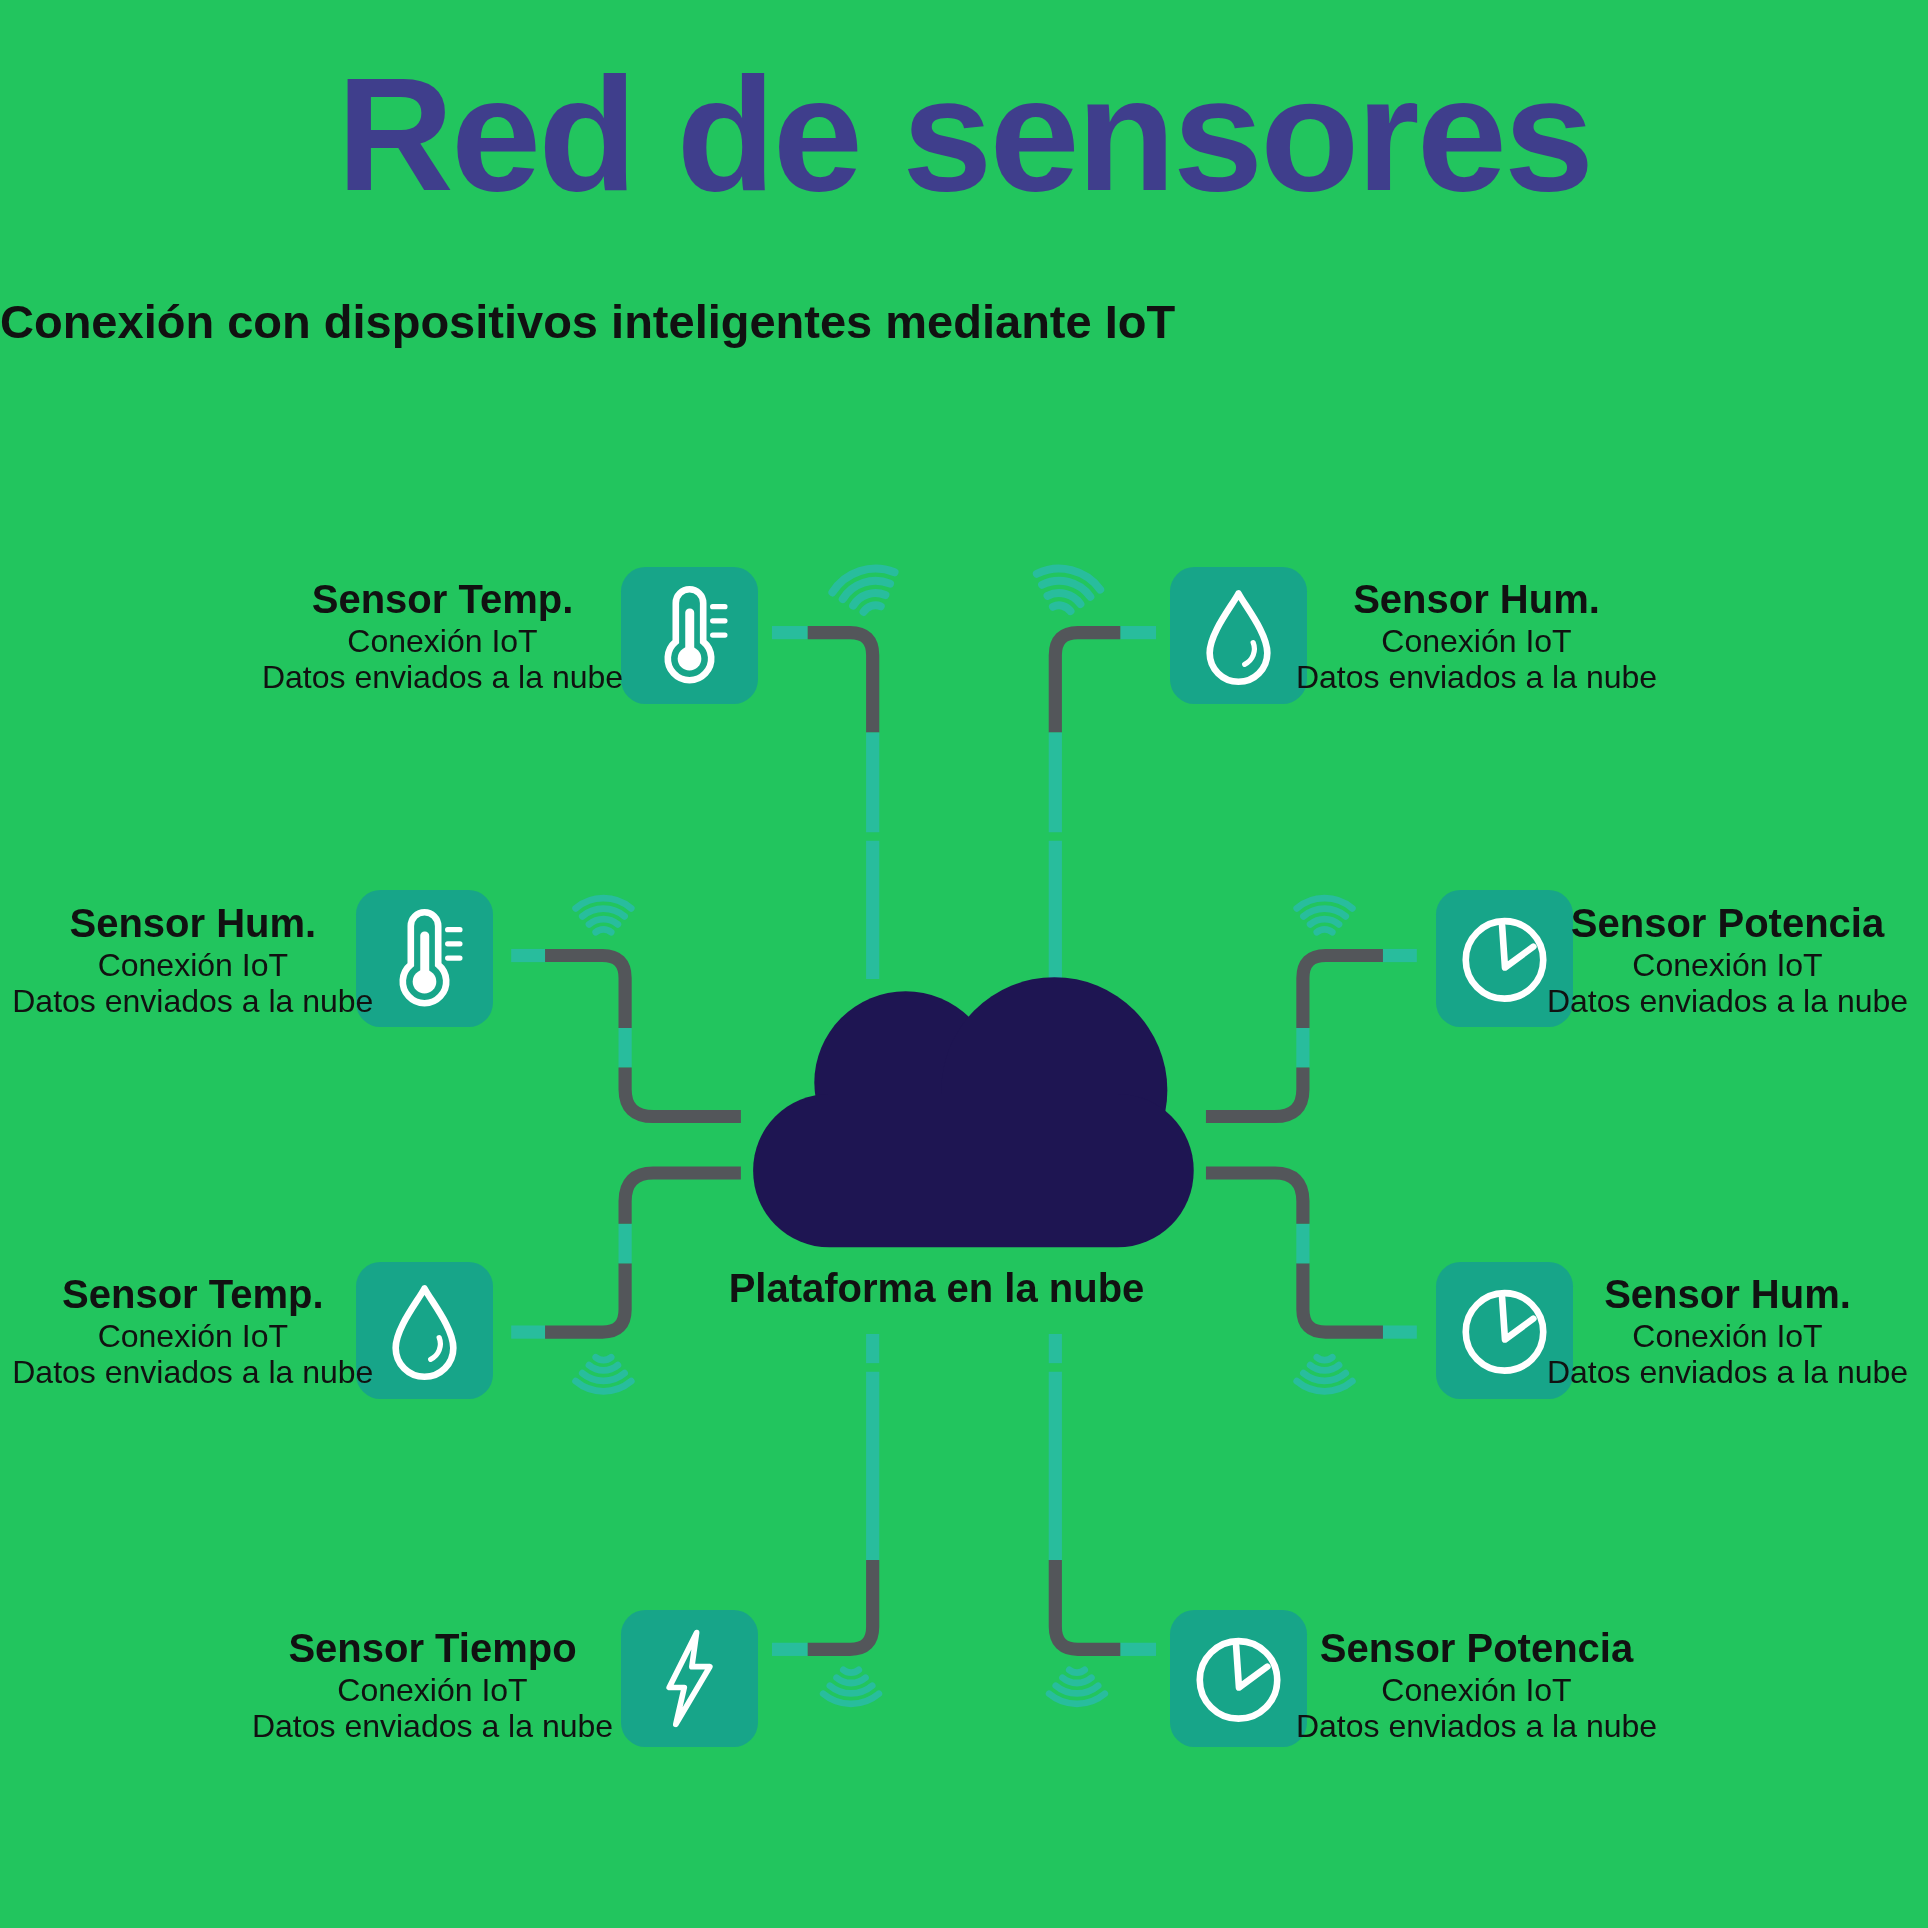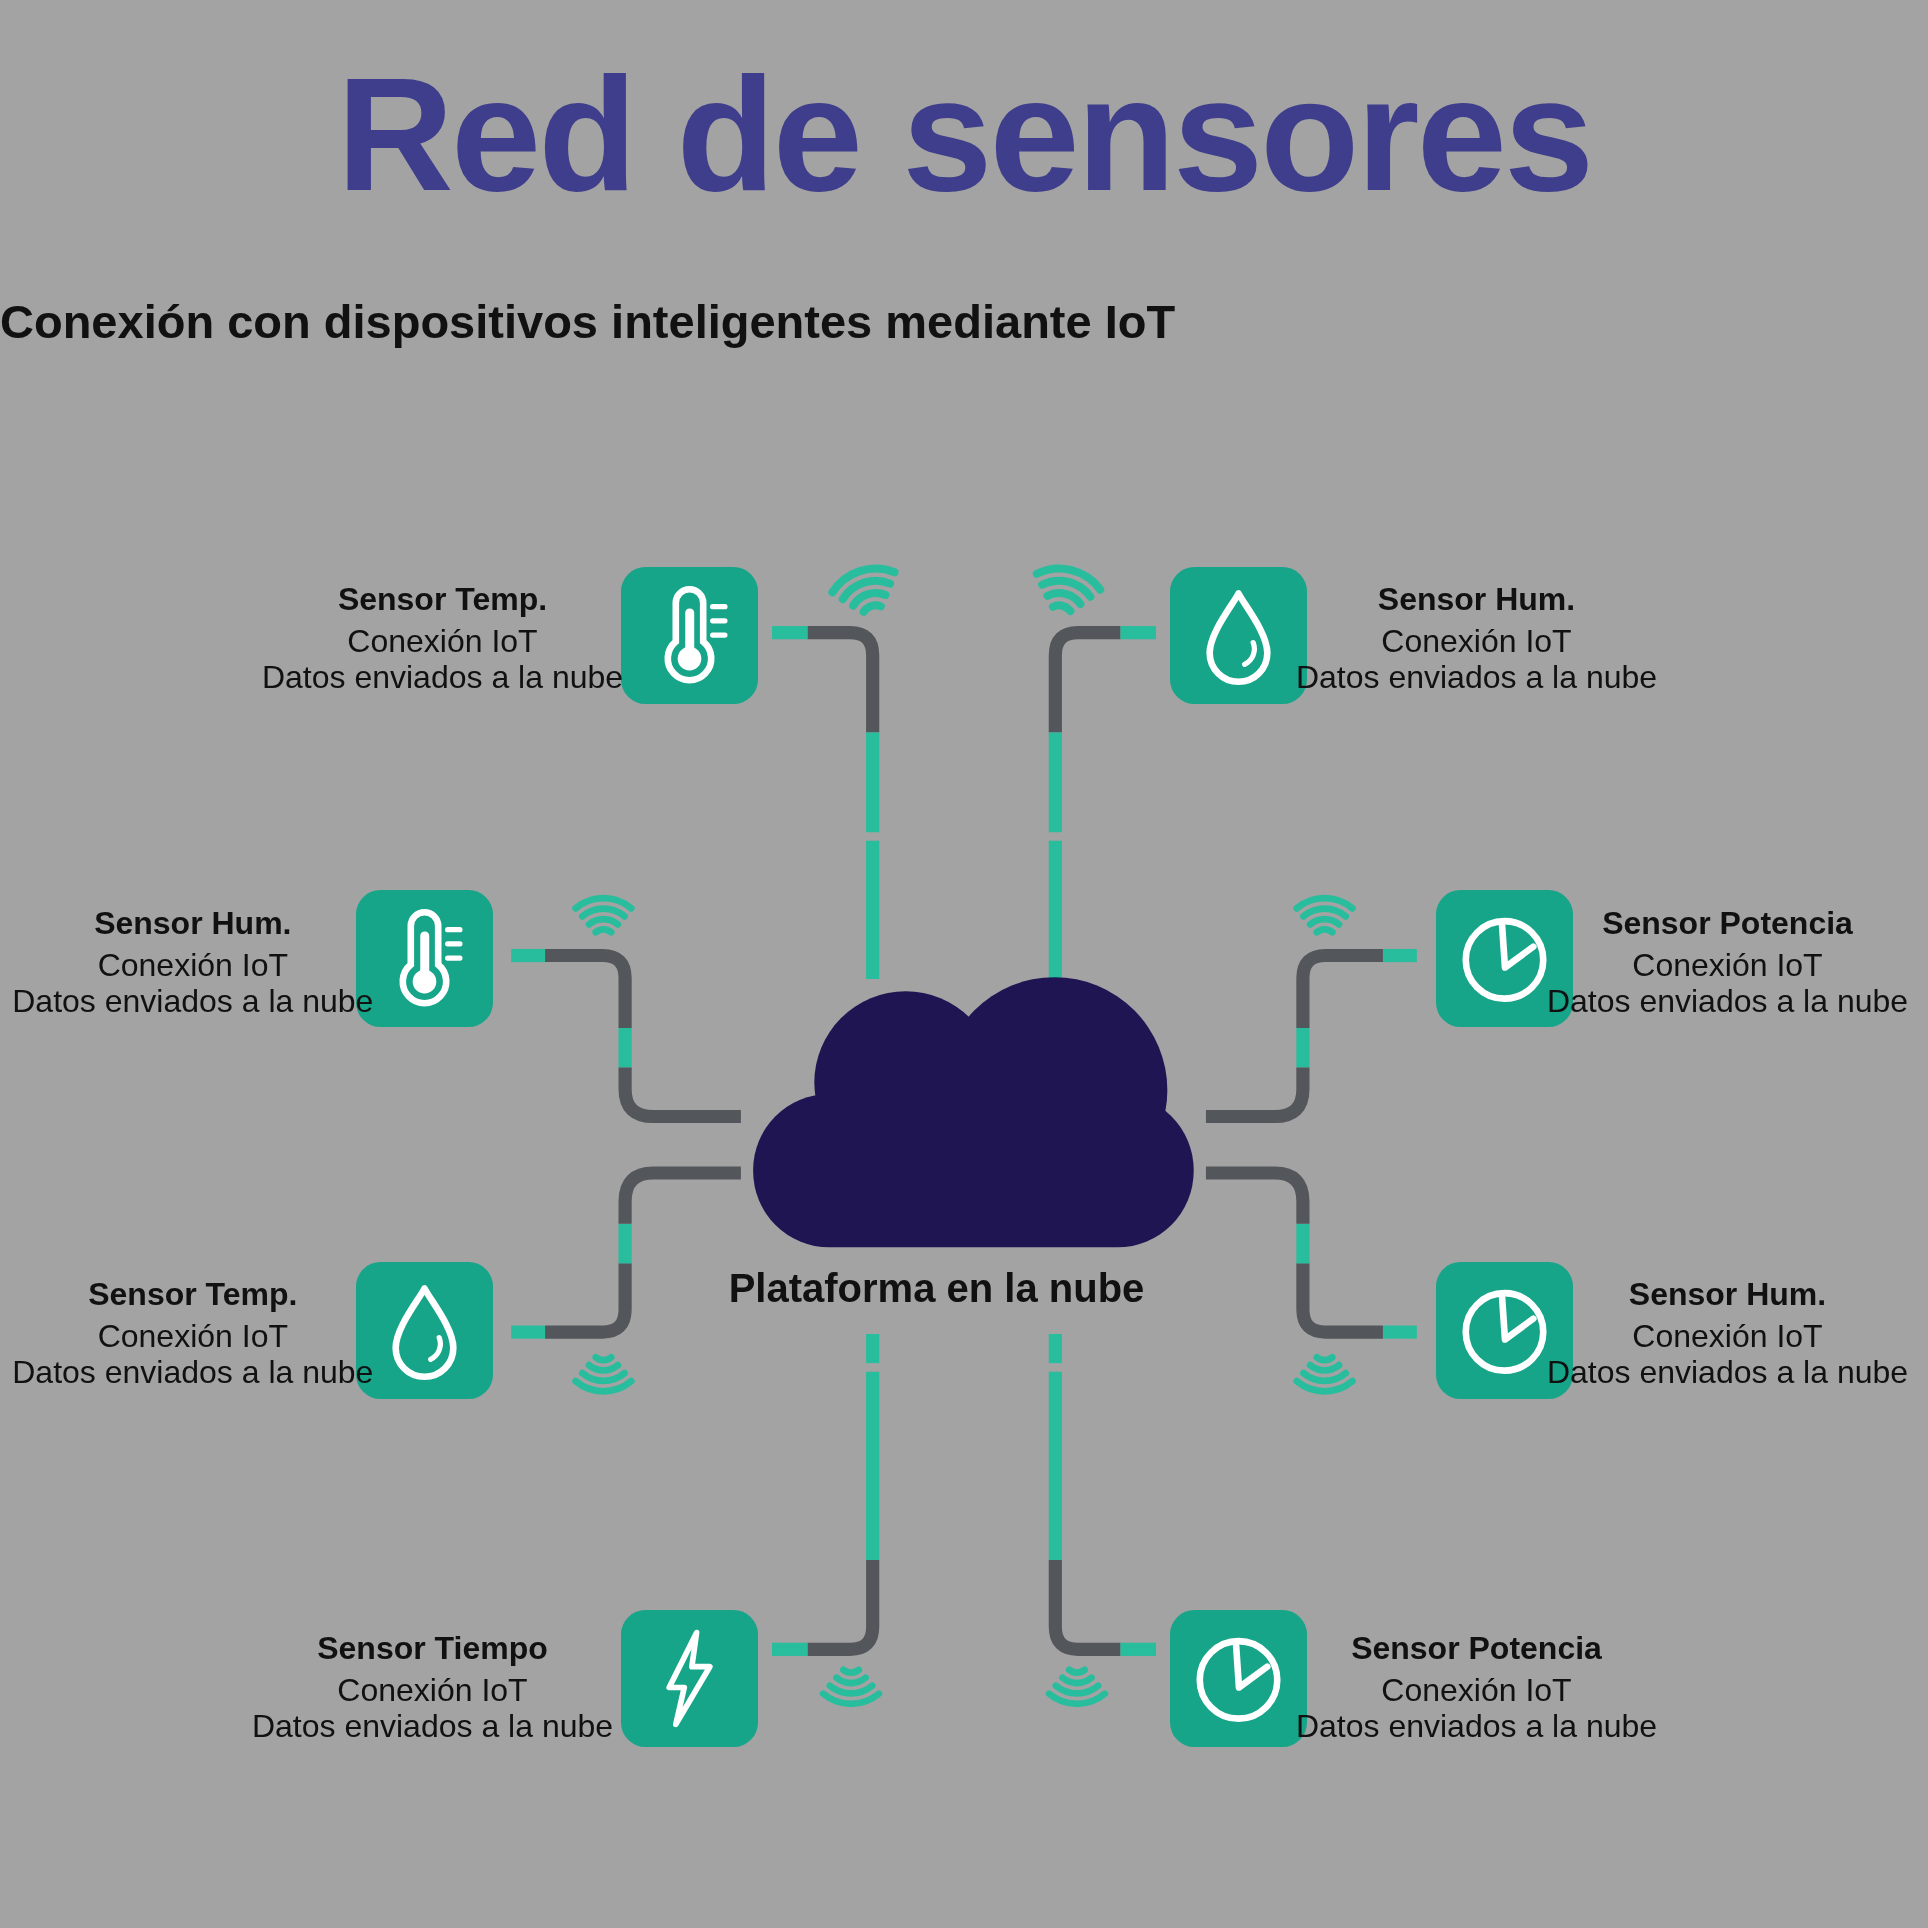--- a/index.html
+++ b/index.html
@@ -1,21 +1,21 @@
 <!DOCTYPE html>
 <html style="--accent-green: #17A589; --wire-teal: #28BD9D; --wire-gray: #53565A; --cloud-navy: #1E1552; --title-navy: #3F3E8C; --text-black: #111111;font-size:15px"><head>
 <meta charset="utf-8">
 <style>
   html,body{margin:0;padding:0;background:#ffffff;}
   body{
     font-family:"Liberation Sans","DejaVu Sans",sans-serif;
     color:var(--text-black,#111111);
   }
   .page{
-    position:relative;width:1928px;height:1928px;overflow:hidden;background:#a3a3a3;
+    position:relative;width:1928px;height:1928px;overflow:hidden;background:#22c55e;
   }
   .page-title{
     position:absolute;left:0;top:49px;width:1928px;margin:0;
     text-align:center;font-size:162px;font-weight:700;letter-spacing:-2.8px;
     color:var(--title-navy,#3F3E8C);line-height:1.05;
   }
   .page-subtitle{
     position:absolute;left:0;top:294px;width:1928px;margin:0;
     font-size:47px;font-weight:700;color:var(--text-black,#111111);
   }
@@ -26,21 +26,21 @@
   .cloud-shape{fill:var(--cloud-navy,#1E1552);}
   .wifi-arcs path{stroke:var(--wire-teal,#28BD9D);stroke-width:8.5;fill:none;stroke-linecap:round;}
   .icon-box{
     position:absolute;width:137px;height:137px;border-radius:24.5px;
     background:var(--accent-green,#17A589);
   }
   .icon-box svg{position:absolute;left:0;top:0;}
   .icon-stroke{stroke:#ffffff;fill:none;}
   .icon-fill{fill:#ffffff;stroke:none;}
   .sensor-text{position:absolute;width:395px;text-align:center;}
-  .sensor-name{font-size:32px;font-weight:700;line-height:47px;color:var(--text-black,#111111);}
+  .sensor-name{font-size:40px;font-weight:700;line-height:47px;color:var(--text-black,#111111);}
   .sensor-line{font-size:32px;font-weight:400;line-height:36px;color:var(--text-black,#111111);}
   .cloud-label{
     position:absolute;left:560px;top:1266px;width:753px;text-align:center;
     font-size:40px;font-weight:700;color:var(--text-black,#111111);
   }
 </style>
 </head>
 <body>
 
 <div class="page">

